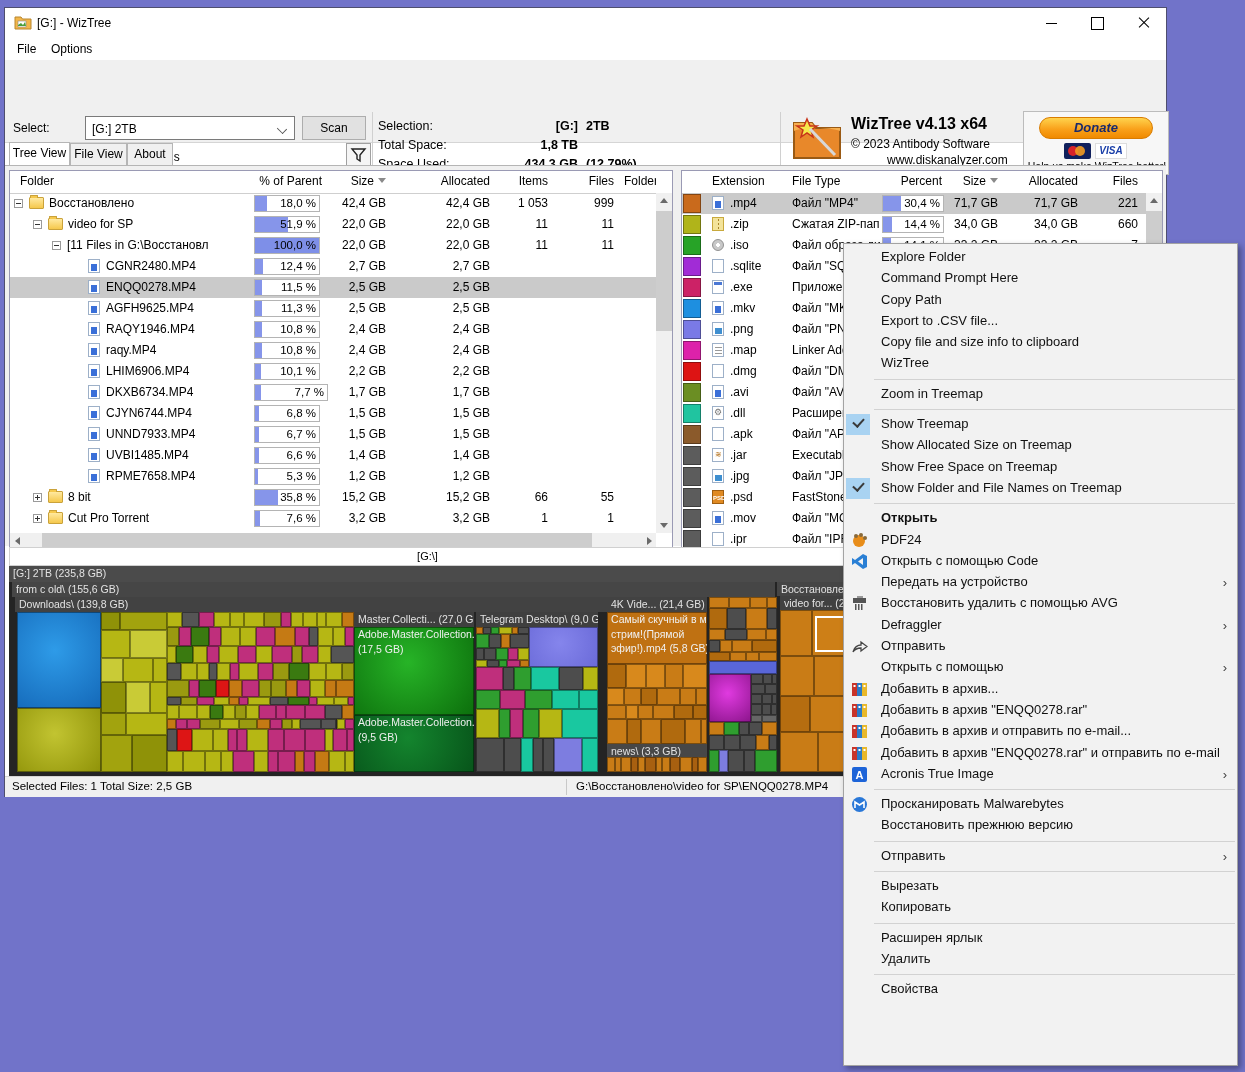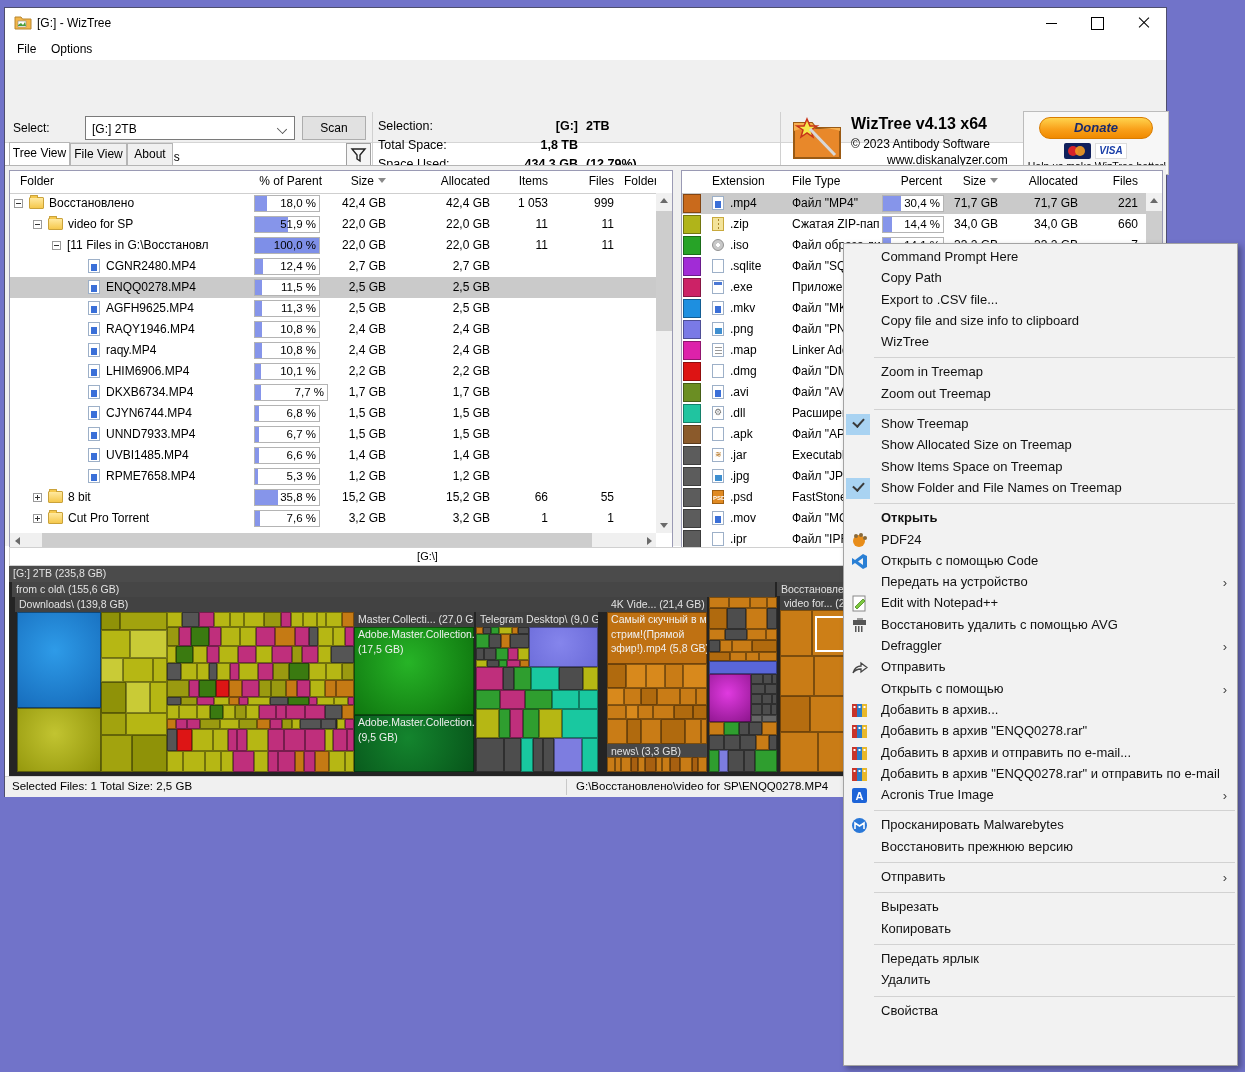--- a/index.html
+++ b/index.html
@@ -985,51 +985,51 @@
 
   <div id="statusbar">
     <span id="status-left">Selected Files: 1  Total Size: 2,5 GB</span>
     <span id="status-div"></span>
     <span id="status-path">G:\Восстановлено\video for SP\ENQQ0278.MP4</span>
   </div>
 </div>
 
 <div id="ctxmenu">
     <div class="mi">
+      <span class="lab">Explore Folder</span>
+    </div>
+    <div class="mi">
       <span class="lab">Command Prompt Here</span>
     </div>
     <div class="mi">
       <span class="lab">Copy Path</span>
     </div>
     <div class="mi">
       <span class="lab">Export to .CSV file...</span>
     </div>
     <div class="mi">
       <span class="lab">Copy file and size info to clipboard</span>
     </div>
     <div class="mi">
       <span class="lab">WizTree</span>
     </div>
     <div class="msep"></div>
     <div class="mi">
       <span class="lab">Zoom in Treemap</span>
-    </div>
-    <div class="mi">
-      <span class="lab">Zoom out Treemap</span>
     </div>
     <div class="msep"></div>
     <div class="mi">
       <div class="mcheck"></div>
       <span class="lab">Show Treemap</span>
     </div>
     <div class="mi">
       <span class="lab">Show Allocated Size on Treemap</span>
     </div>
     <div class="mi">
-      <span class="lab">Show Items Space on Treemap</span>
+      <span class="lab">Show Free Space on Treemap</span>
     </div>
     <div class="mi">
       <div class="mcheck"></div>
       <span class="lab">Show Folder and File Names on Treemap</span>
     </div>
     <div class="msep"></div>
     <div class="mi bold">
       <span class="lab">Открыть</span>
     </div>
     <div class="mi">
@@ -1043,27 +1043,20 @@
     </div>
     <div class="mi">
       <span class="micon"><svg width="17" height="17" viewBox="0 0 17 17">
           <path d="M12 1 L16 3 V14 L12 16 L4 10 L1 12 V5 L4 7 Z M12 5 L7 8.5 L12 12 Z" fill="#2a7fd4"></path>
         </svg></span>
       <span class="lab">Открыть с помощью Code</span>
     </div>
     <div class="mi">
       <span class="lab">Передать на устройство</span>
       <span class="marrow">›</span>
-    </div>
-    <div class="mi">
-      <span class="micon"><svg width="17" height="17" viewBox="0 0 17 17">
-          <rect x="2" y="1" width="12" height="15" fill="#fff" stroke="#888"></rect>
-          <path d="M4 12 L12 4 L14 6 L6 14 Z" fill="#7cc93f" stroke="#4a8a1a" stroke-width="0.8"></path>
-        </svg></span>
-      <span class="lab">Edit with Notepad++</span>
     </div>
     <div class="mi">
       <span class="micon"><svg width="17" height="17" viewBox="0 0 17 17">
           <rect x="2" y="3" width="13" height="5" fill="#555"></rect>
           <rect x="4" y="9" width="1.5" height="6" fill="#555"></rect>
           <rect x="7" y="9" width="1.5" height="6" fill="#555"></rect>
           <rect x="10" y="9" width="1.5" height="6" fill="#555"></rect>
           <rect x="6" y="1" width="6" height="2" fill="#999"></rect>
         </svg></span>
       <span class="lab">Восстановить удалить с помощью AVG</span>
@@ -1152,21 +1145,21 @@
     </div>
     <div class="msep"></div>
     <div class="mi">
       <span class="lab">Вырезать</span>
     </div>
     <div class="mi">
       <span class="lab">Копировать</span>
     </div>
     <div class="msep"></div>
     <div class="mi">
-      <span class="lab">Передать ярлык</span>
+      <span class="lab">Расширен ярлык</span>
     </div>
     <div class="mi">
       <span class="lab">Удалить</span>
     </div>
     <div class="msep"></div>
     <div class="mi">
       <span class="lab">Свойства</span>
     </div>
   </div>
 

